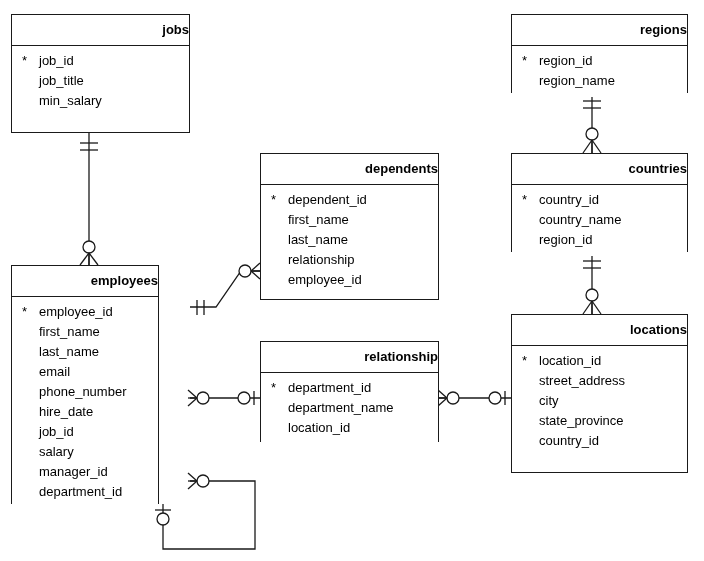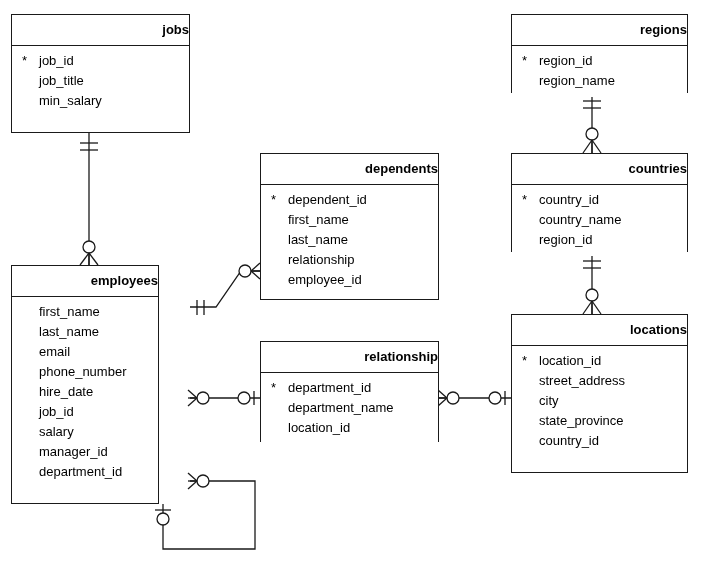--- a/index.html
+++ b/index.html
@@ -198,20 +198,21 @@
     <div class="entity-attrs">
       <div class="attr"><span class="pk-mark">*</span><span class="attr-name">country_id</span></div>
       <div class="attr"><span class="pk-mark"></span><span class="attr-name">country_name</span></div>
       <div class="attr"><span class="pk-mark"></span><span class="attr-name">region_id</span></div>
     </div>
   </div>
 
   <div class="entity" style="left:11px; top:265px; width:148px; height:239px;">
     <div class="entity-title">employees</div>
     <div class="entity-attrs">
+      <div class="attr"><span class="pk-mark">*</span><span class="attr-name">employee_id</span></div>
       <div class="attr"><span class="pk-mark"></span><span class="attr-name">first_name</span></div>
       <div class="attr"><span class="pk-mark"></span><span class="attr-name">last_name</span></div>
       <div class="attr"><span class="pk-mark"></span><span class="attr-name">email</span></div>
       <div class="attr"><span class="pk-mark"></span><span class="attr-name">phone_number</span></div>
       <div class="attr"><span class="pk-mark"></span><span class="attr-name">hire_date</span></div>
       <div class="attr"><span class="pk-mark"></span><span class="attr-name">job_id</span></div>
       <div class="attr"><span class="pk-mark"></span><span class="attr-name">salary</span></div>
       <div class="attr"><span class="pk-mark"></span><span class="attr-name">manager_id</span></div>
       <div class="attr"><span class="pk-mark"></span><span class="attr-name">department_id</span></div>
     </div>

